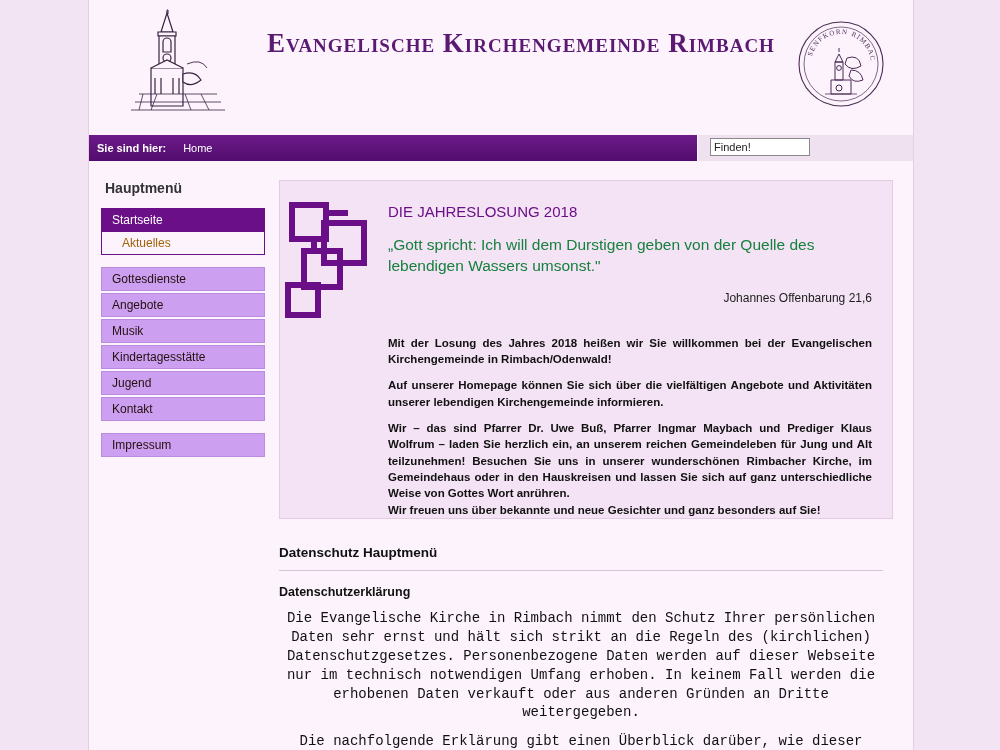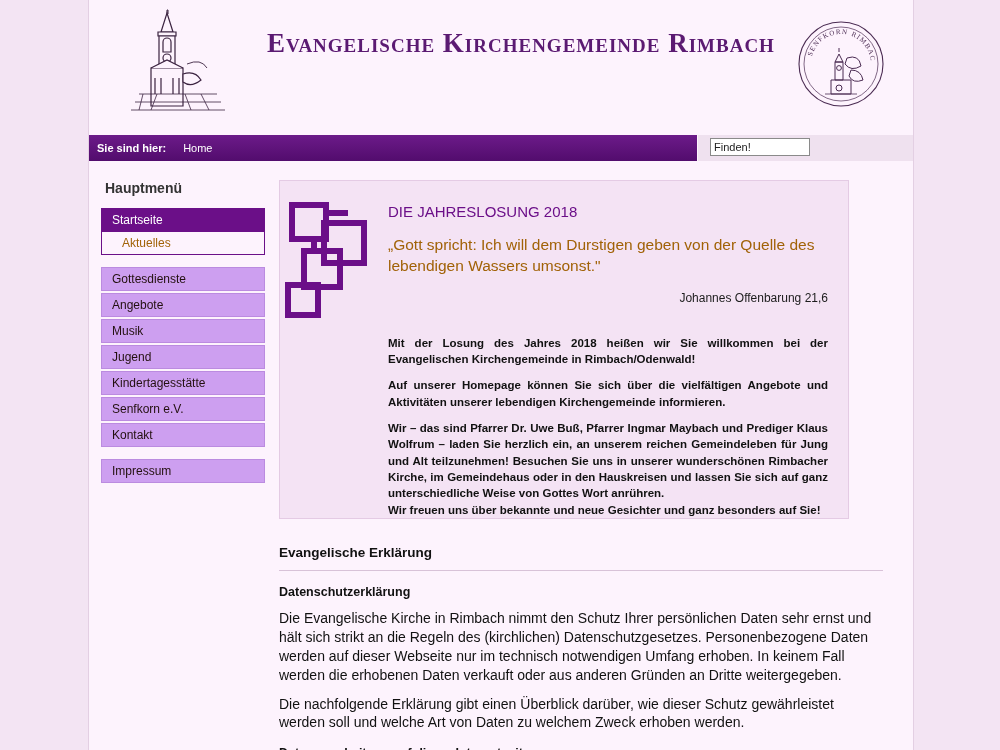--- a/index.html
+++ b/index.html
@@ -179,21 +179,21 @@
   .content {
     position: absolute;
     left: 190px;
     top: 18px;
     width: 614px;
   }
 
   
   .losung {
     position: relative;
-    width: 570px;
+    width: 614px;
     min-height: 296px;
     background: #f4e3f4;
     border: 1px solid #e4cbe4;
     box-sizing: border-box;
   }
   .losung-art {
     position: absolute;
     left: 4px;
     top: 14px;
     width: 92px;
@@ -205,21 +205,21 @@
   }
   .losung-title {
     color: #6b0f88;
     font-size: 15px;
     margin: 0 0 14px 0;
     font-weight: normal;
     font-family: "Liberation Sans", sans-serif;
   }
   .losung-quote {
     font-size: 15.5px;
-    color: #a16207;
+    color: #15803d;
     line-height: 1.38;
     margin: 0 0 14px 0;
   }
   .losung-ref {
     text-align: right;
     font-size: 12px;
     color: #1c1c1c;
     margin: 0;
   }
   .losung-para {
@@ -252,26 +252,26 @@
     margin: 0 0 14px 0;
   }
   .article h3 {
     font-size: 12.5px;
     font-weight: bold;
     margin: 0 0 10px 0;
     color: #111;
     font-family: "Liberation Sans", sans-serif;
   }
   .article p {
-    font-family: Liberation Sans, sans-serif;
+    font-family: Liberation Mono, monospace;
     font-size: 14px;
     line-height: 1.35;
     color: #111;
     margin: 0 0 2px 0;
-    text-align: left;
+    text-align: center;
   }
   .article p.spaced { margin-bottom: 10px; }
   .article h4 {
     font-size: 12.5px;
     font-weight: bold;
     margin: 14px 0 8px 0;
     color: #111;
     font-family: "Liberation Sans", sans-serif;
   }
 </style>
@@ -355,27 +355,24 @@
         <li>
           <a href="#">Gottesdienste</a>
         </li>
         <li>
           <a href="#">Angebote</a>
         </li>
         <li>
           <a href="#">Musik</a>
         </li>
         <li>
+          <a href="#">Kindertagesstätte</a>
+        </li>
+        <li>
           <a href="#">Jugend</a>
-        </li>
-        <li>
-          <a href="#">Kindertagesstätte</a>
-        </li>
-        <li>
-          <a href="#">Senfkorn e.V.</a>
         </li>
         <li>
           <a href="#">Kontakt</a>
         </li>
         <li class="menu-gap"></li>
         <li>
           <a href="#">Impressum</a>
         </li>
       </ul>
     </div>
@@ -400,21 +397,21 @@
           <p class="losung-quote">„Gott spricht: Ich will dem Durstigen geben von der Quelle des lebendigen Wassers umsonst."</p>
           <p class="losung-ref">Johannes Offenbarung 21,6</p>
         </div>
         <p class="losung-para">Mit der Losung des Jahres 2018 heißen wir Sie willkommen bei der Evangelischen Kirchengemeinde in Rimbach/Odenwald!</p>
         <p class="losung-para">Auf unserer Homepage können Sie sich über die vielfältigen Angebote und Aktivitäten unserer lebendigen Kirchengemeinde informieren.</p>
         <p class="losung-para tight">Wir – das sind Pfarrer Dr. Uwe Buß, Pfarrer Ingmar Maybach und Prediger Klaus Wolfrum – laden Sie herzlich ein, an unserem reichen Gemeindeleben für Jung und Alt teilzunehmen! Besuchen Sie uns in unserer wunderschönen Rimbacher Kirche, im Gemeindehaus oder in den Hauskreisen und lassen Sie sich auf ganz unterschiedliche Weise von Gottes Wort anrühren.</p>
         <p class="losung-para tight">Wir freuen uns über bekannte und neue Gesichter und ganz besonders auf Sie!</p>
       </div>
 
       <div class="article">
-        <h2>Evangelische Erklärung</h2>
+        <h2>Datenschutz Hauptmenü</h2>
         <div class="rule"></div>
         <h3>Datenschutzerklärung</h3>
         <p class="spaced">Die Evangelische Kirche in Rimbach nimmt den Schutz Ihrer persönlichen Daten sehr ernst und hält sich strikt an die Regeln des (kirchlichen) Datenschutzgesetzes. Personenbezogene Daten werden auf dieser Webseite nur im technisch notwendigen Umfang erhoben. In keinem Fall werden die erhobenen Daten verkauft oder aus anderen Gründen an Dritte weitergegeben.</p>
         <p>Die nachfolgende Erklärung gibt einen Überblick darüber, wie dieser Schutz gewährleistet werden soll und welche Art von Daten zu welchem Zweck erhoben werden.</p>
         <h4>Datenverarbeitung auf dieser Internetseite</h4>
 
       </div>
 
     </div>
   </div>

